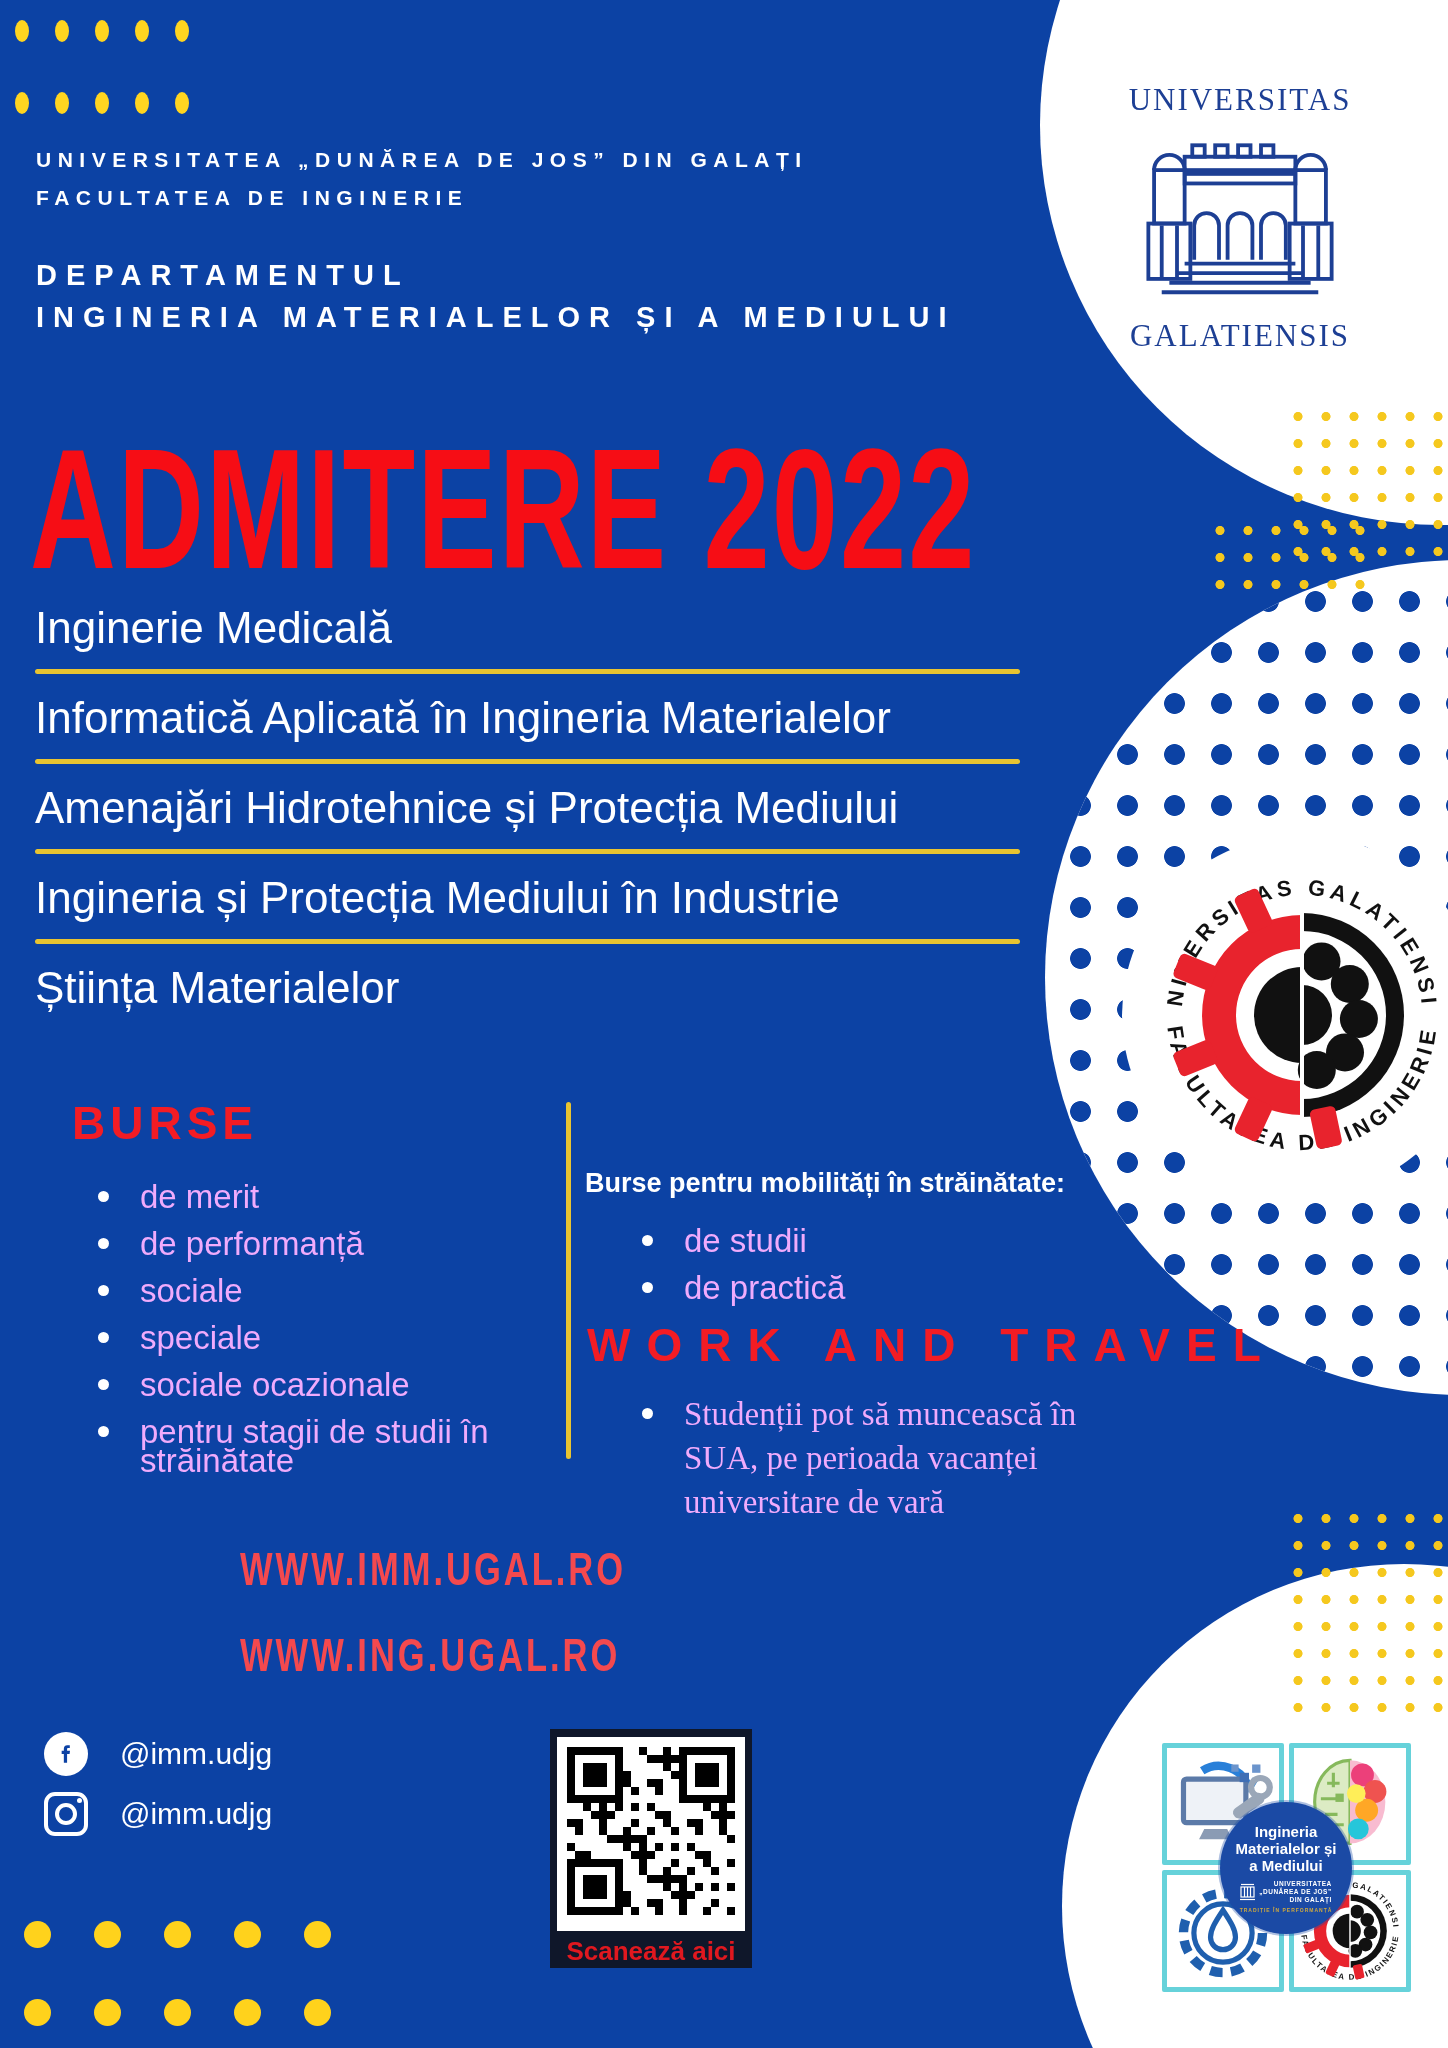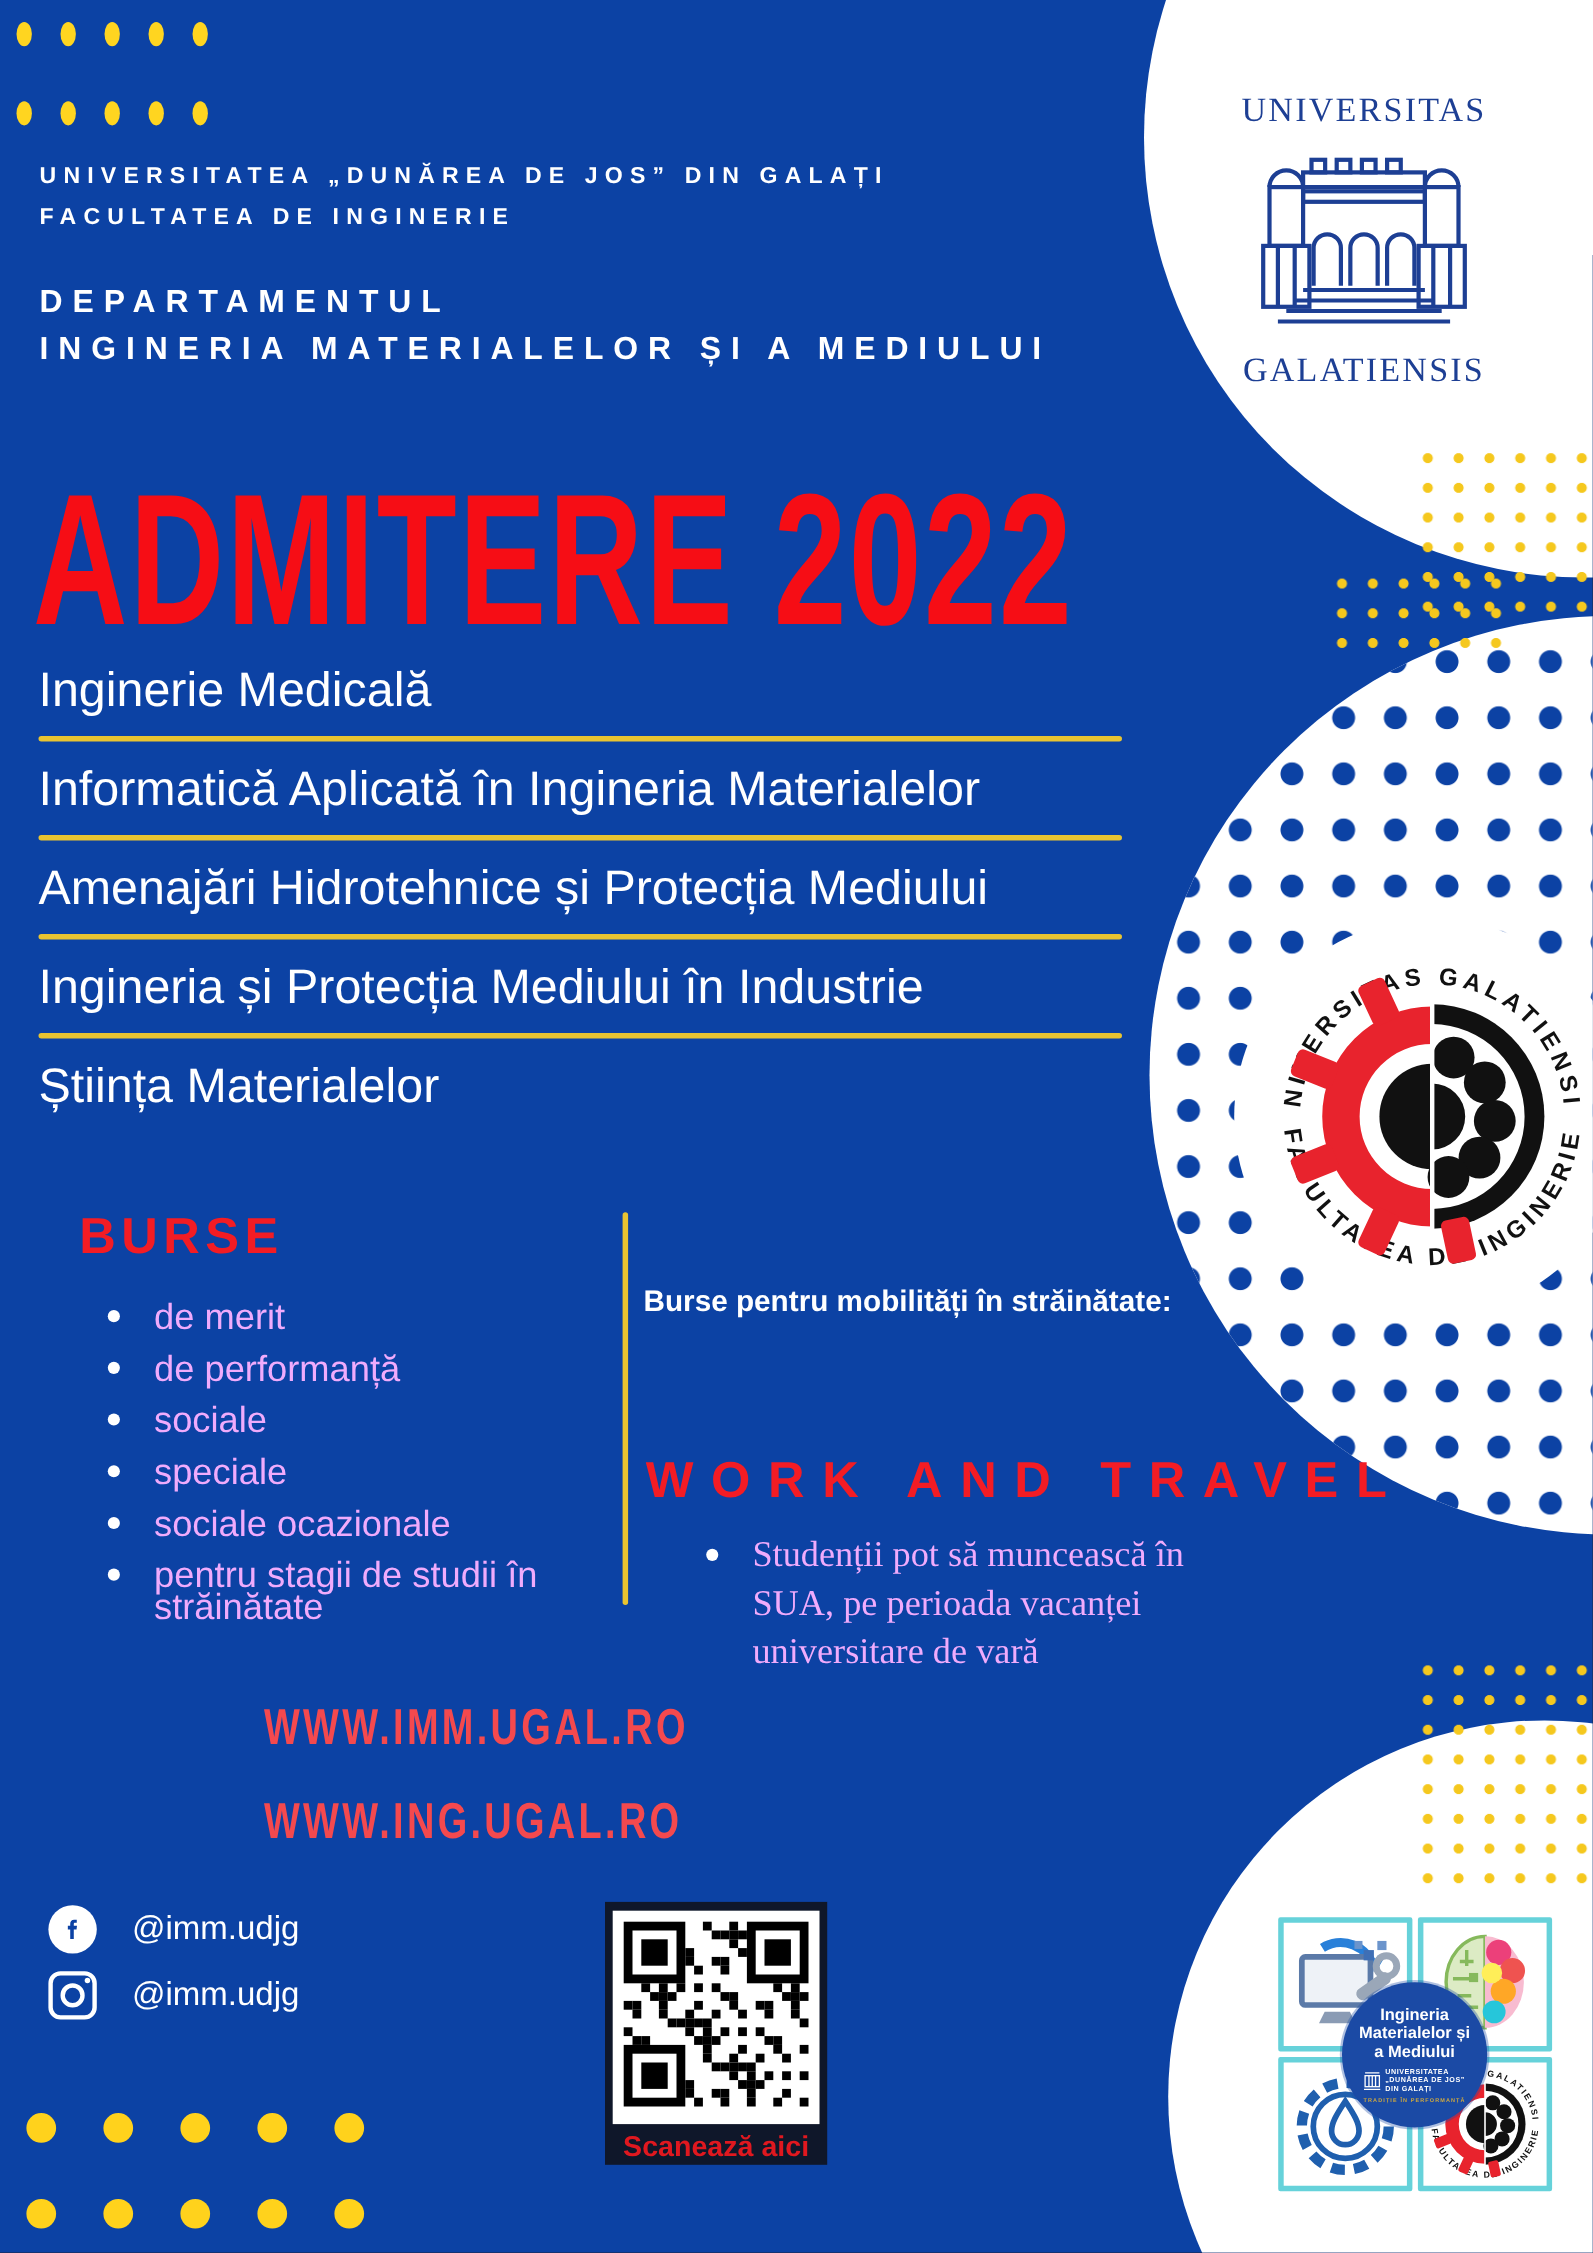--- a/index.html
+++ b/index.html
@@ -78,21 +78,21 @@
   .qr-label{position:absolute;left:0;right:0;top:207px;text-align:center;color:#e0181f;font-weight:bold;font-size:26px;}
 
   
   .serif-logo{position:absolute;color:#1d3f94;font-family:"Liberation Serif",serif;font-size:31px;letter-spacing:2px;width:280px;text-align:center;left:1100px;}
 
   
   .tile-grid{position:absolute;left:1162px;top:1743px;display:grid;grid-template-columns:122px 122px;grid-template-rows:122px 122px;gap:5px;}
   .tile{background:#fff;border:5px solid #66d2da;border-radius:2px;overflow:hidden;display:flex;align-items:center;justify-content:center;}
   .badge{
     position:absolute;left:1220px;top:1802px;width:132px;height:132px;border-radius:50%;
-    background:#1b4aa5;color:#fff;text-align:left;z-index:6;
+    background:#1b4aa5;color:#fff;text-align:right;z-index:6;
     display:flex;flex-direction:column;align-items:center;justify-content:center;
     box-shadow:0 0 0 2px rgba(27,74,165,.35);
   }
   .badge .b1{font-weight:bold;font-size:15px;line-height:17px;}
   .badge .bsub{margin-top:6px;display:flex;align-items:center;gap:4px;}
   .badge .bs{font-weight:bold;font-size:6.5px;line-height:8px;letter-spacing:.5px;}
   .badge .tag{margin-top:3px;font-weight:bold;font-size:5px;letter-spacing:1px;color:#cfa93f;}
 
   .z2{z-index:2;} .z3{z-index:3;} .z4{z-index:4;}
 </style>
@@ -233,20 +233,24 @@
     <li>de performanță</li>
     <li>sociale</li>
     <li>speciale</li>
     <li>sociale ocazionale</li>
     <li>pentru stagii de studii în străinătate</li>
   </ul>
 
   <div class="vrule z3"></div>
 
   <div class="subhead z3">Burse pentru mobilități în străinătate:</div>
+  <ul class="blist z3" id="erasmus-list">
+    <li>de studii</li>
+    <li>de practică</li>
+  </ul>
 
   <div class="sec-head z3" id="wat-head">WORK AND TRAVEL</div>
   <ul class="blist z3" id="wat-list">
     <li>Studenții pot să muncească în SUA, pe perioada vacanței universitare de vară</li>
   </ul>
 
   <div class="url z3" style="top:1542px">WWW.IMM.UGAL.RO</div>
   <div class="url z3" style="top:1628px">WWW.ING.UGAL.RO</div>
 
   <div class="social-row z3" style="left:44px;top:1732px">

